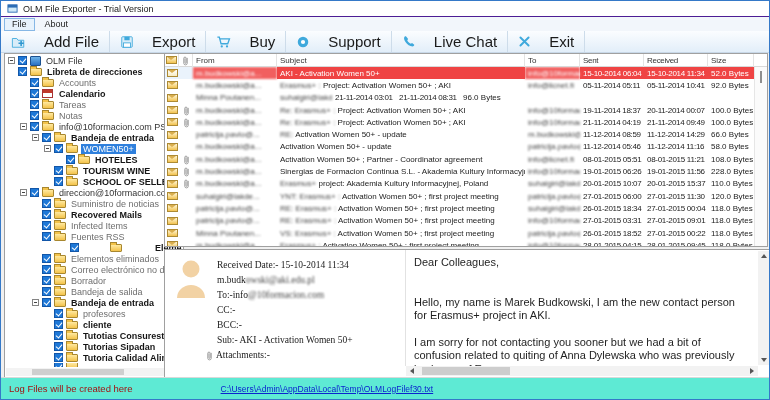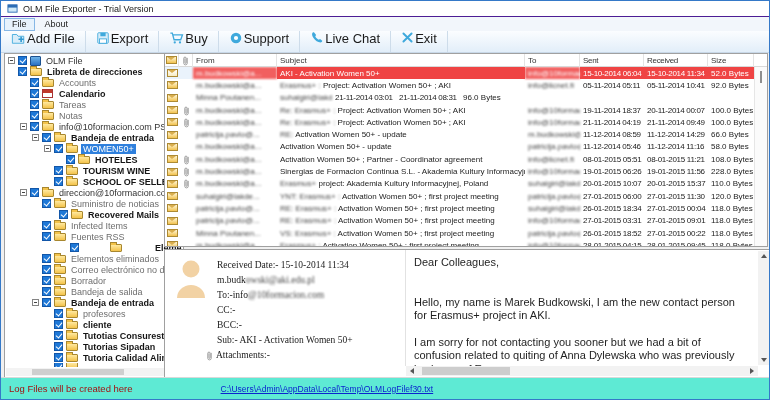--- a/index.html
+++ b/index.html
@@ -8,21 +8,21 @@
      font-family:"Liberation Sans",sans-serif;overflow:hidden}
   
   .titlebar{height:16px;background:#fff;display:flex;align-items:center;gap:5px;padding-left:6px;
     font-size:9px;color:#1a1a1a;border-bottom:1px solid #4c1d95}
   
   .menubar{height:14px;background:#f2f6fb;display:flex;align-items:center;gap:3px;padding-left:3px;font-size:9px;color:#222}
   .mitem{padding:0 7px;line-height:11px}
   .mitem.boxed{border:1px solid #86b7e5;background:#e7f2fc}
   
   .toolbar{height:22px;background:linear-gradient(#fbfdff,#e2eef9);border-bottom:1px solid #c8d8e8;display:flex;align-items:stretch}
-  .tbtn{display:flex;align-items:flex-start;gap:1px;padding:0 10px;font-size:13px;color:#1a1a1a;border-right:1px solid #cddcea}
+  .tbtn{display:flex;align-items:center;gap:18px;padding:0 10px;font-size:15px;color:#1a1a1a;border-right:1px solid #cddcea}
   .tbtn svg{flex:none}
   
   .sidebar{position:absolute;left:3px;top:52px;width:180px;height:325px;background:#fff;border:1px solid #a0a0a0;overflow:hidden}
   .tree{position:absolute;left:1px;right:1px;top:1px;bottom:10px;overflow:hidden}
   .trow{height:11px;display:flex;align-items:center;white-space:nowrap}
   .trow.tclip{height:6px;overflow:hidden}
   .slot{width:10px;flex:none}
   .expander{width:7px;height:7px;border:1px solid #848484;background:#fff;margin:0 3px 0 0;position:relative;flex:none}
   .expander::after{content:"";position:absolute;left:1px;right:1px;top:2px;height:1px;background:#444}
   .cb{width:9px;height:9px;background:#1e78d7;border:1px solid #1256a8;margin-right:2px;flex:none;position:relative}
@@ -229,21 +229,21 @@
           <span class="cb"></span>
           <span class="folder"></span>
           <span class="tlabel">direccion@10formacion.com</span>
         </div>
         <div class="trow" style="padding-left: 26px;">
           <span class="slot"></span>
           <span class="cb"></span>
           <span class="folder"></span>
           <span class="tlabel gray">Suministro de noticias</span>
         </div>
-        <div class="trow" style="padding-left: 43px;">
+        <div class="trow" style="padding-left: 26px;">
           <span class="slot"></span>
           <span class="cb"></span>
           <span class="folder"></span>
           <span class="tlabel bold">Recovered Mails</span>
         </div>
         <div class="trow" style="padding-left: 26px;">
           <span class="slot"></span>
           <span class="cb"></span>
           <span class="folder"></span>
           <span class="tlabel gray">Infected Items</span>

